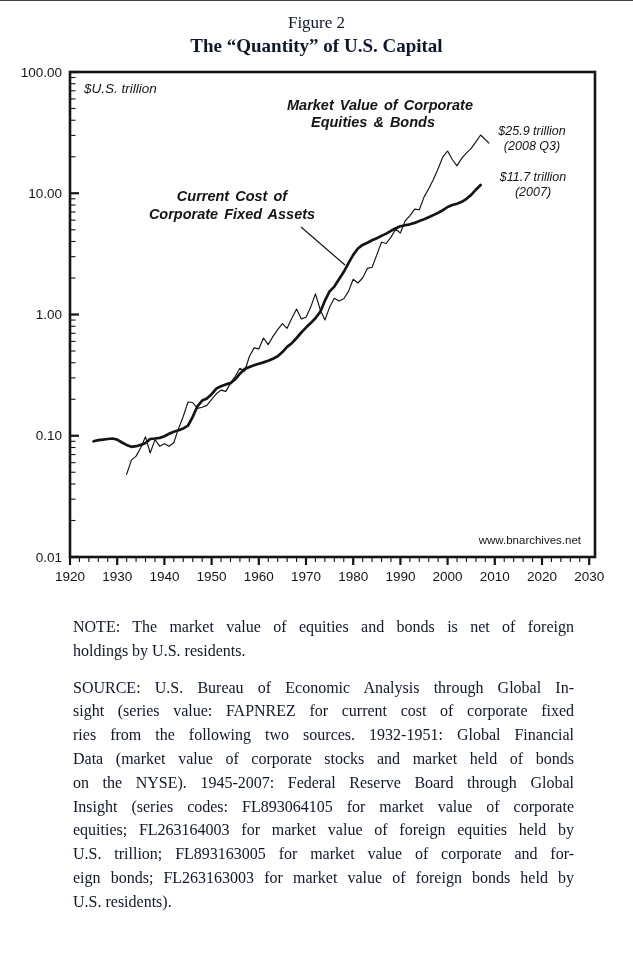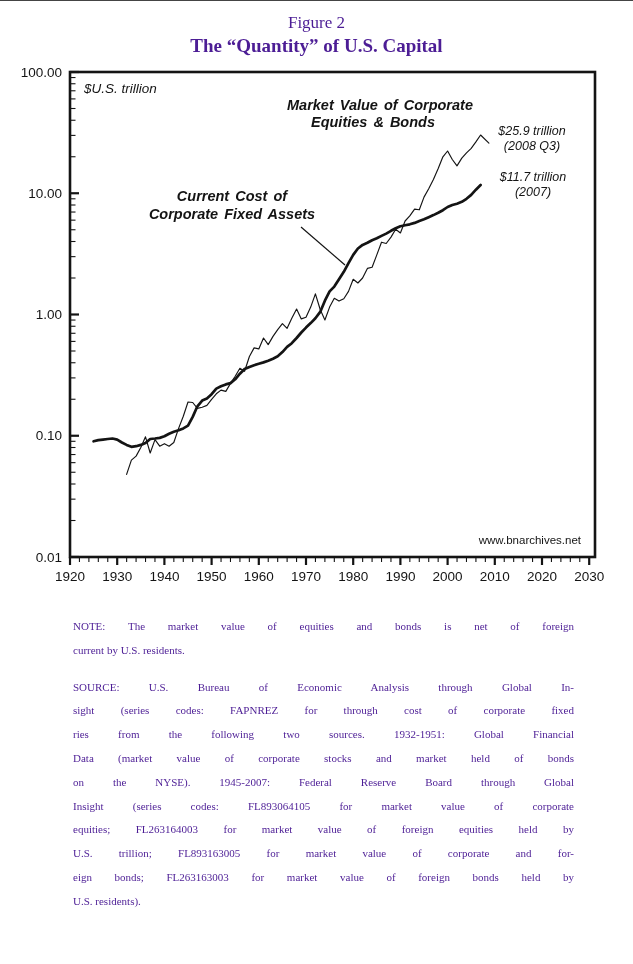--- a/index.html
+++ b/index.html
@@ -1,33 +1,33 @@
 <!DOCTYPE html>
 <html><head>
 <meta charset="utf-8">
 <style>
   html,body{margin:0;padding:0;background:#fff;}
   .page{
     width:633px;height:964px;position:relative;background:#ffffff;
-    font-family:"Liberation Serif",serif;color:#4c1d95;overflow:hidden;
+    font-family:"Liberation Serif",serif;color:#0f172a;overflow:hidden;
     border-top:1px solid #444;box-sizing:border-box;
   }
   .header{text-align:center;padding-top:12px;}
   .figure-label{font-size:17px;line-height:20px;}
   .figure-title{font-size:19px;line-height:22px;font-weight:bold;margin-top:2px;}
   svg{display:block;}
   .tick-label{font-family:"Liberation Sans",sans-serif;font-size:13.5px;fill:#141414;}
   .unit-label{font-family:"Liberation Sans",sans-serif;font-size:13.5px;font-style:italic;fill:#141414;}
   .series-label{font-family:"Liberation Sans",sans-serif;font-size:14.5px;font-style:italic;font-weight:bold;fill:#141414;word-spacing:2px;}
   .callout{font-family:"Liberation Sans",sans-serif;font-size:12.5px;font-style:italic;fill:#141414;}
   .watermark{font-family:"Liberation Sans",sans-serif;font-size:11.5px;fill:#141414;}
   .textblock{width:501px;margin-left:73px;}
   .note-block{margin-top:23px;}
   .source-block{margin-top:13px;}
-  .tline{font-size:11px;line-height:23.8px;white-space:nowrap;}
+  .tline{font-size:16px;line-height:23.8px;white-space:nowrap;}
   .tline.fill{white-space:normal;text-align:justify;text-align-last:justify;}
 </style>
 </head>
 <body>
 
 <div class="page">
 
   <div class="header">
     <div class="figure-label">Figure 2</div>
     <div class="figure-title">The “Quantity” of U.S. Capital</div>
@@ -169,25 +169,25 @@
 
     <text class="series-label" x="232" y="144" text-anchor="middle">Current Cost of</text>
     <text class="series-label" x="232" y="162" text-anchor="middle">Corporate Fixed Assets</text>
     <line x1="301" y1="170" x2="345" y2="208" stroke="#141414" stroke-width="1.2"></line>
 
     <text class="watermark" x="581" y="487" text-anchor="end">www.bnarchives.net</text>
   </svg>
 
   <div class="textblock note-block">
       <div class="tline fill">NOTE: The market value of equities and bonds is net of foreign</div>
-      <div class="tline">current by U.S. residents.</div>
+      <div class="tline">holdings by U.S. residents.</div>
     </div>
   <div class="textblock source-block">
       <div class="tline fill">SOURCE: U.S. Bureau of Economic Analysis through Global In-</div>
-      <div class="tline fill">sight (series codes: FAPNREZ for through cost of corporate fixed</div>
+      <div class="tline fill">sight (series value: FAPNREZ for current cost of corporate fixed</div>
       <div class="tline fill">ries from the following two sources. 1932-1951: Global Financial</div>
       <div class="tline fill">Data (market value of corporate stocks and market held of bonds</div>
       <div class="tline fill">on the NYSE). 1945-2007: Federal Reserve Board through Global</div>
       <div class="tline fill">Insight (series codes: FL893064105 for market value of corporate</div>
       <div class="tline fill">equities; FL263164003 for market value of foreign equities held by</div>
       <div class="tline fill">U.S. trillion; FL893163005 for market value of corporate and for-</div>
       <div class="tline fill">eign bonds; FL263163003 for market value of foreign bonds held by</div>
       <div class="tline">U.S. residents).</div>
     </div>
 

